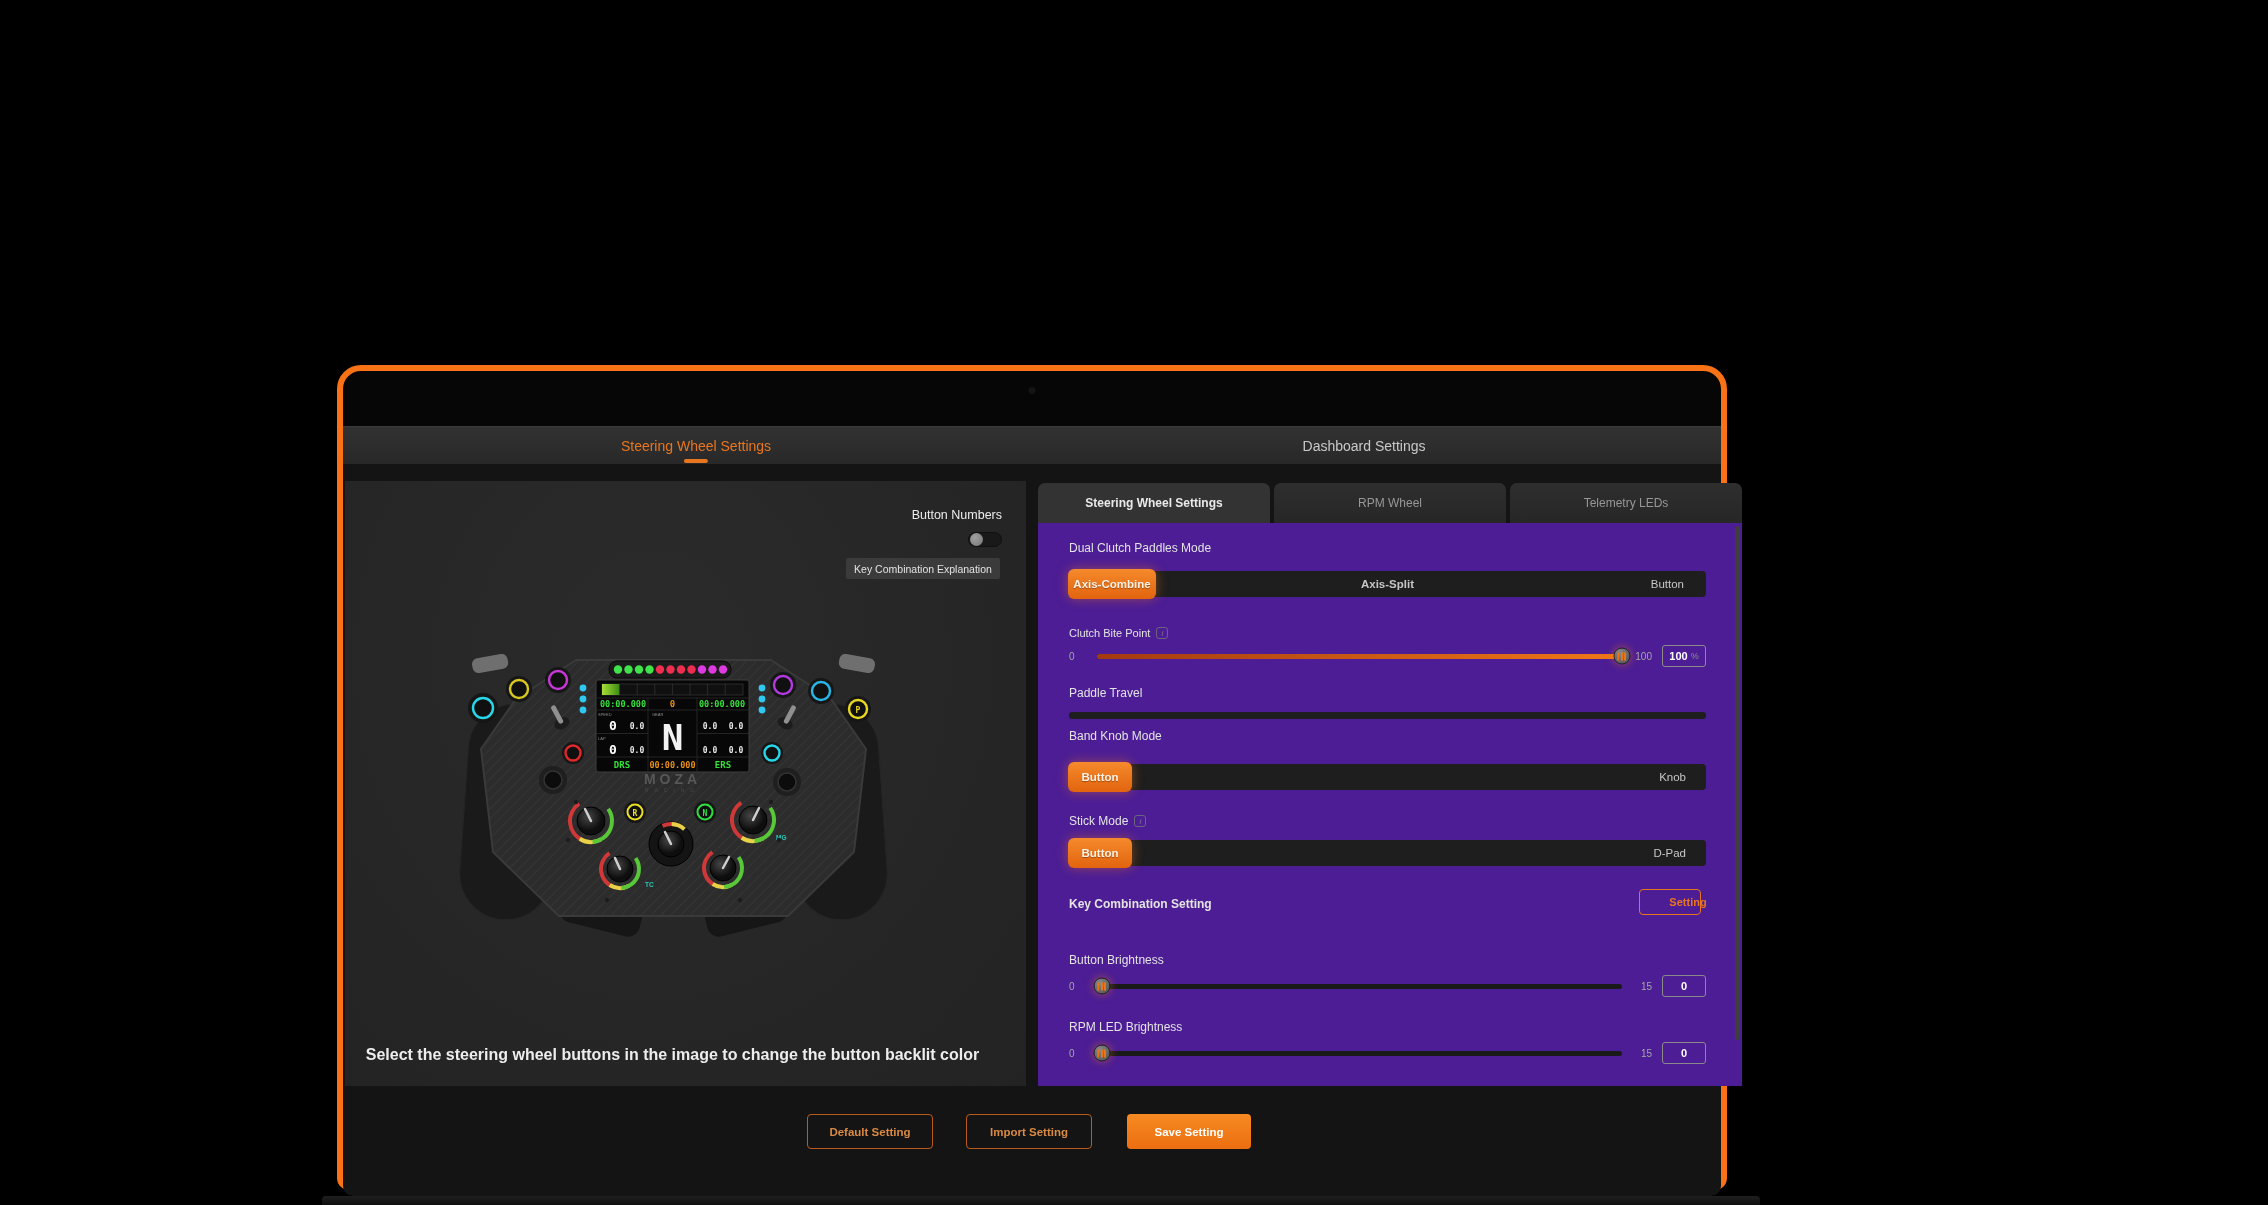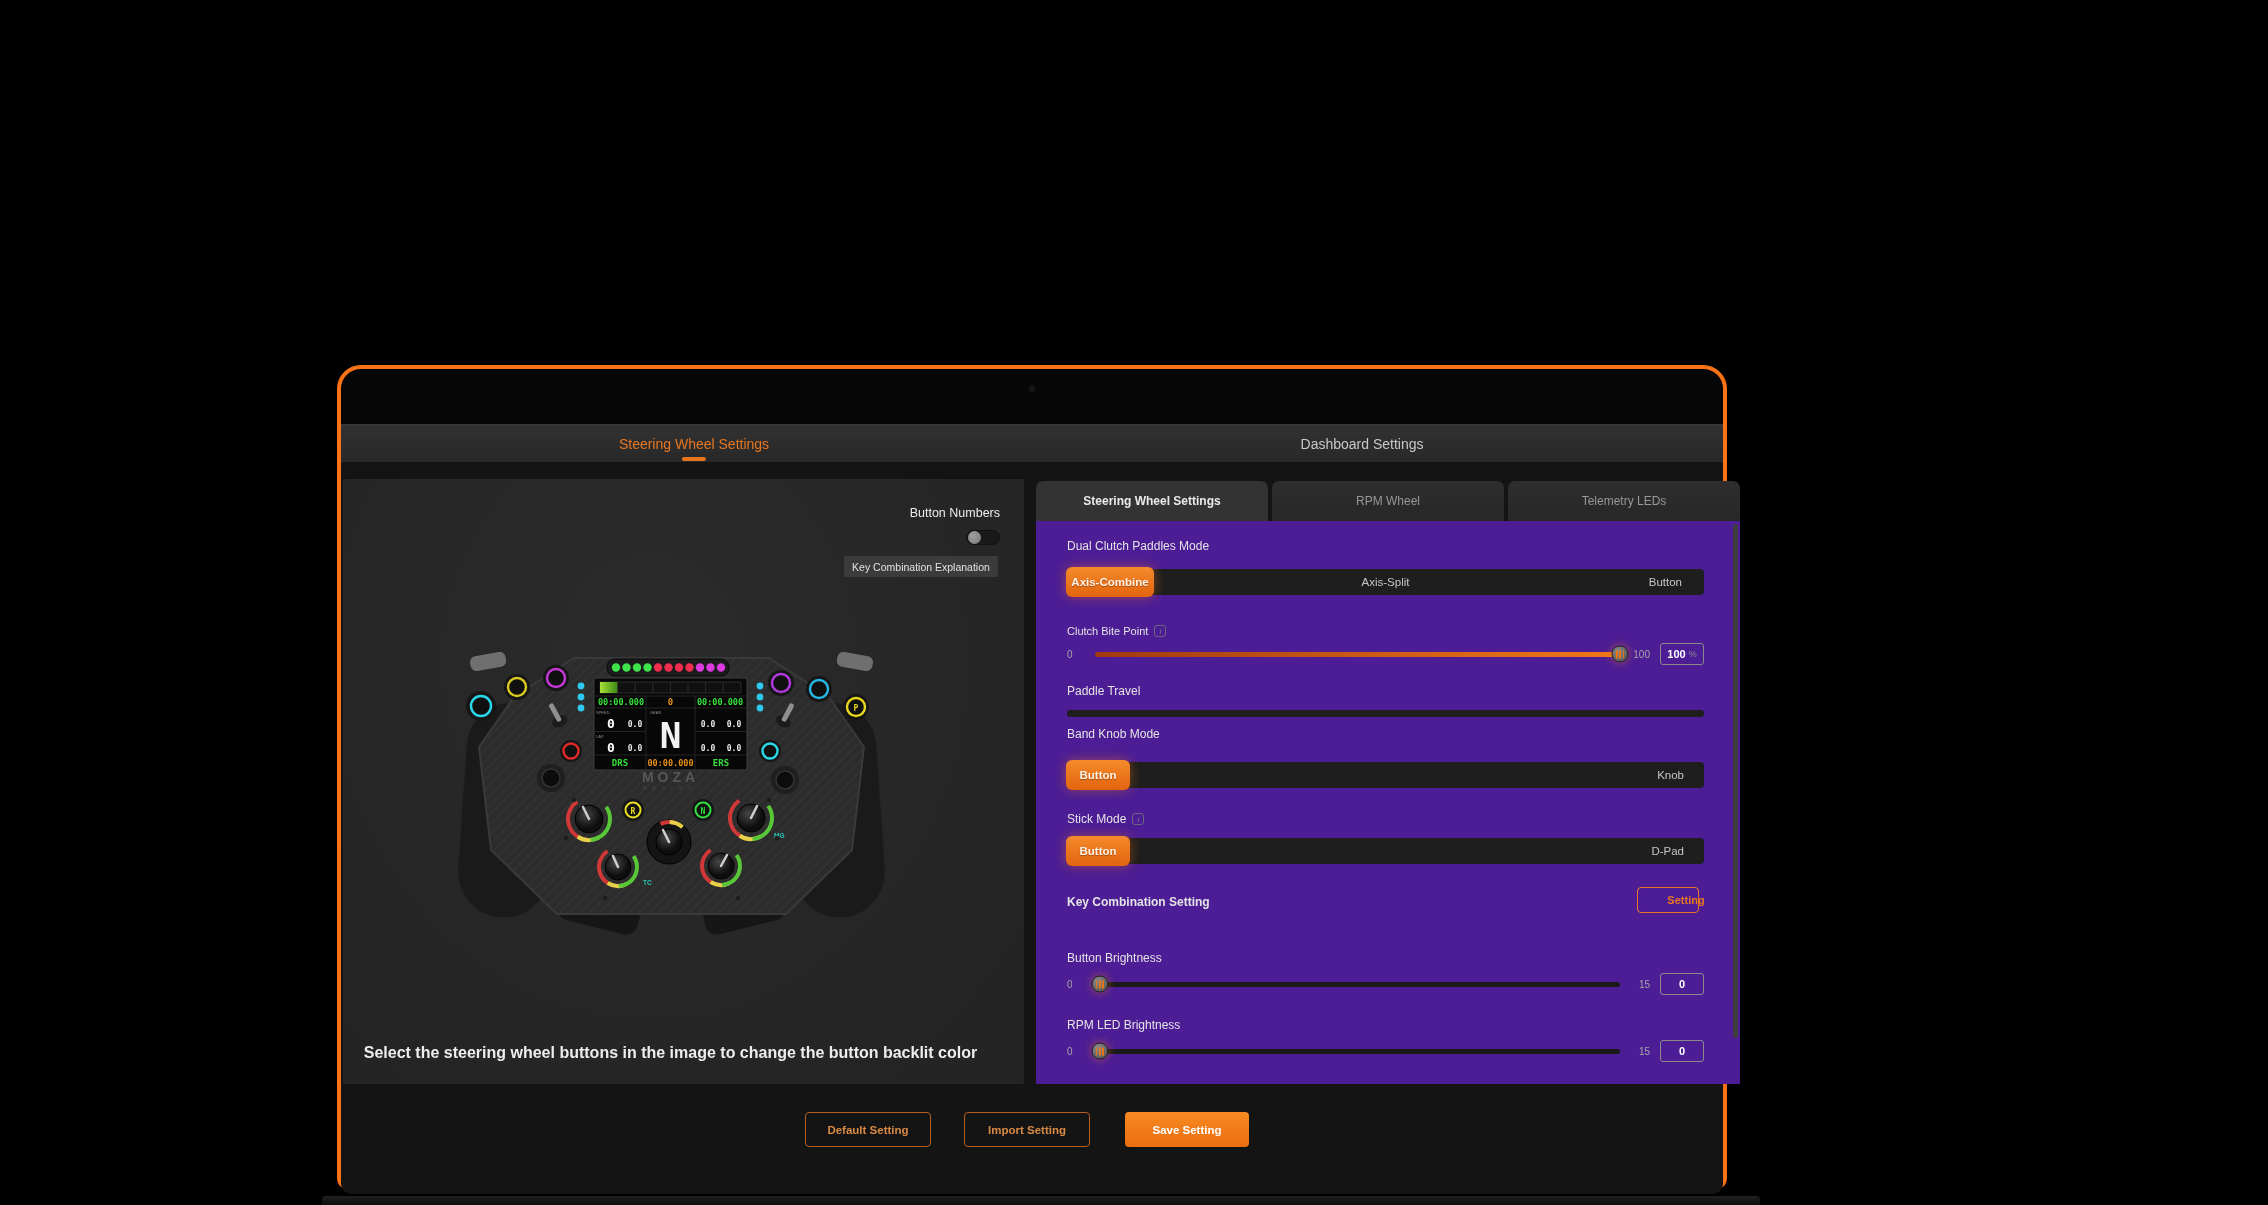--- a/index.html
+++ b/index.html
@@ -1,21 +1,21 @@
 <!DOCTYPE html>
 <html><head>
 <meta charset="utf-8">
 <style>
   html,body{margin:0;padding:0;background:#000;width:2268px;height:1205px;overflow:hidden;
     font-family:"Liberation Sans",sans-serif;-webkit-font-smoothing:antialiased;}
   *{box-sizing:border-box;}
 
   
   .window{position:absolute;left:337px;top:365px;width:1390px;height:825px;
-    background:#060606;border:4px solid #f97316;border-radius:24px 24px 12px 12px;}
+    background:#060606;border:6px solid #f97316;border-radius:24px 24px 12px 12px;}
   .deck{position:absolute;left:322px;top:1196px;width:1438px;height:9px;
     background:linear-gradient(180deg,#1f1f1f,#0e0e0e);border-radius:4px 4px 0 0;}
   .camera{position:absolute;left:50%;top:16px;width:7px;height:7px;border-radius:50%;
     background:#141414;transform:translateX(-50%);}
 
   
   .app-header{position:absolute;left:0;top:55px;width:100%;height:38px;
     background:linear-gradient(180deg,#323232,#282828);border-top:1px solid #3a3a3a;}
   .hdr-tab{position:absolute;top:0;height:38px;display:flex;align-items:center;justify-content:center;
     font-size:14px;cursor:default;transform:translateX(-50%);}
@@ -56,21 +56,21 @@
   .info-icon{display:inline-flex;width:12px;height:12px;border:1px solid #767676;border-radius:3px;
     color:#8d8d8d;font-size:8px;align-items:center;justify-content:center;font-style:italic;opacity:.8;}
 
   .segmented{position:absolute;left:31px;right:36px;height:26px;background:#1e1e1e;border-radius:4px;}
   .seg-selected{position:absolute;left:-1px;top:-2px;height:30px;border-radius:6px;
     background:linear-gradient(180deg,#f58a2c,#e2640e);
     box-shadow:0 0 12px rgba(240,120,24,.45);
     display:flex;align-items:center;justify-content:center;
     color:#fff3e6;font-size:11.5px;font-weight:bold;text-shadow:0 1px 1px rgba(90,35,0,.5);}
   .seg-opt{position:absolute;top:0;height:26px;display:flex;align-items:center;color:#c6c6c6;font-size:11.5px;}
-  .seg-opt.center{left:50%;transform:translateX(-50%);}
+  .seg-opt.center{left:50%;transform:translateX(-50%);font-weight:bold;}
   .seg-opt.right{right:22px;}
 
   .thinbar{position:absolute;left:31px;right:36px;height:7px;background:#1e1e1e;border-radius:3px;}
 
   .slider-row{position:absolute;left:31px;right:36px;height:22px;display:flex;align-items:center;}
   .sl-min,.sl-max{font-size:10px;color:#a6a6a6;width:22px;}
   .sl-min{text-align:left;}
   .sl-max{text-align:right;margin-left:8px;}
   .sl-track{flex:1;height:5px;background:#1a1a1a;border-radius:3px;position:relative;margin-left:6px;}
   .sl-fill{position:absolute;left:0;top:0;height:100%;border-radius:3px;

